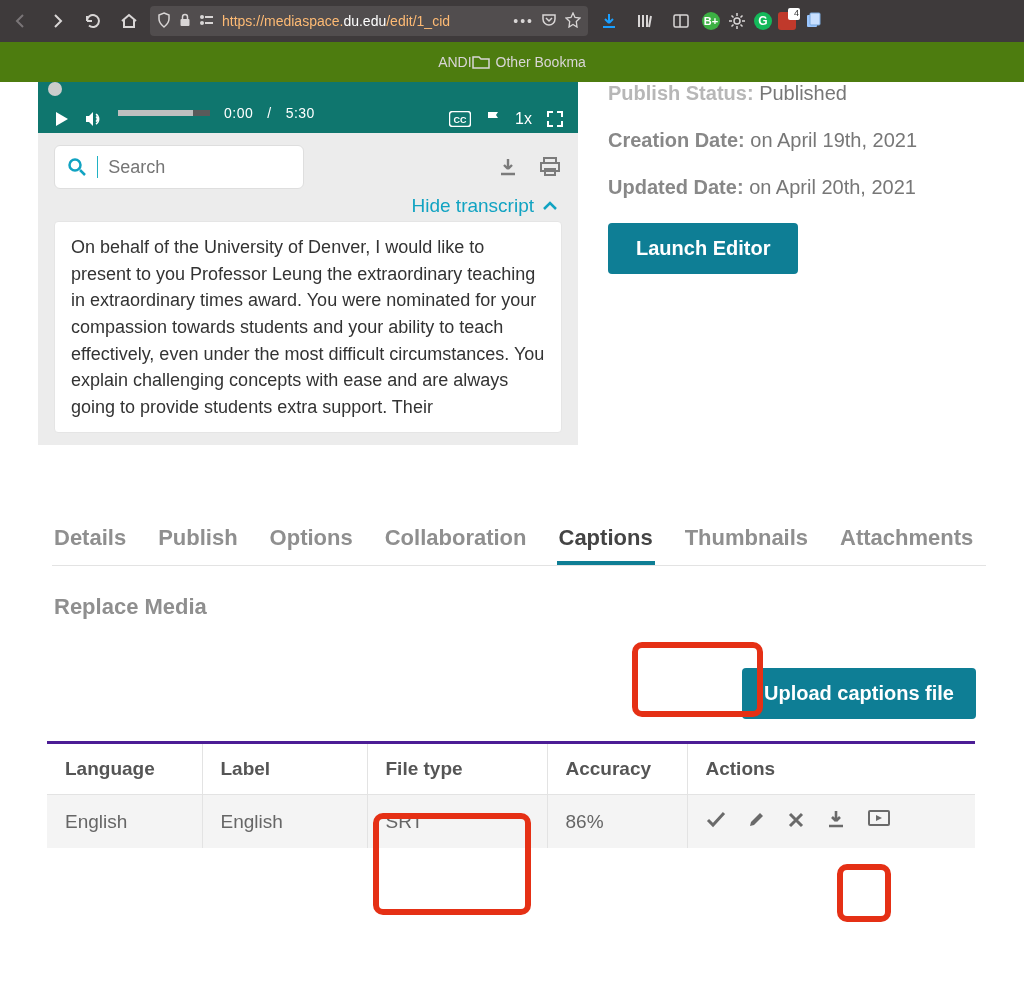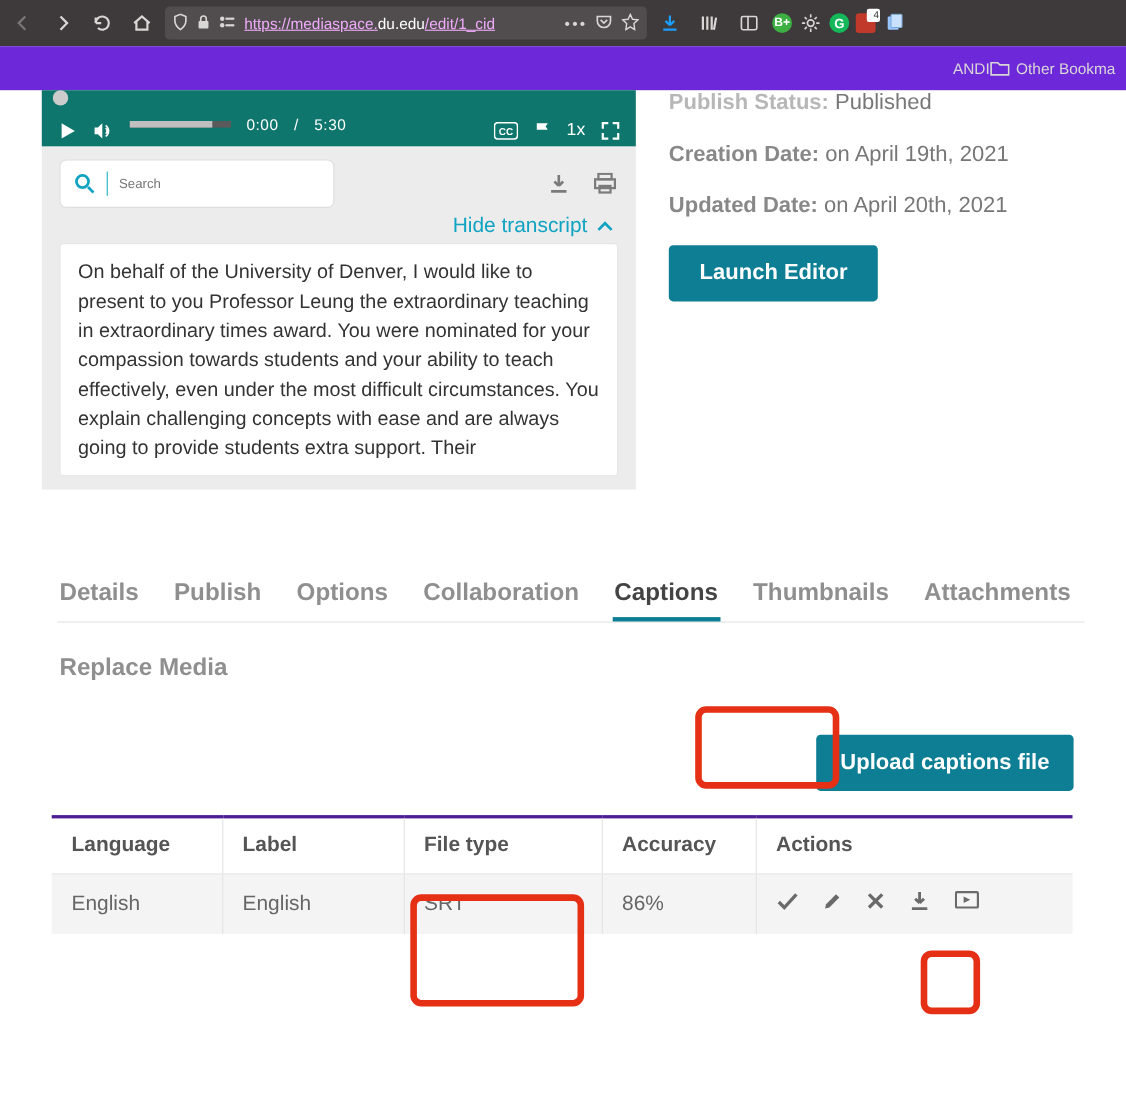--- a/index.html
+++ b/index.html
@@ -5,33 +5,33 @@
   * { box-sizing: border-box; margin: 0; padding: 0; }
   html, body { width: 1024px; height: 998px; font-family: "Helvetica Neue", Arial, sans-serif; background: #fff; overflow: hidden; }
 
   
   .chrome { background: #3e3a3b; height: 42px; display: flex; align-items: center; padding: 0 6px; gap: 6px; }
   .nav-btn { width: 30px; height: 30px; display:flex; align-items:center; justify-content:center; color:#d9d6d6; }
   .nav-btn.disabled { color:#7a7577; }
   .addr { flex: 0 0 438px; height: 30px; background:#514d4e; border-radius:4px; display:flex; align-items:center; padding:0 6px; gap:6px; color:#d9d6d6; font-size:14px; }
   .addr .shield, .addr .lock, .addr .perm { color:#d9d6d6; }
   .addr .url { flex:1; white-space:nowrap; overflow:hidden; }
-  .addr .url .dim { color:#f0abfc;text-decoration:underline; }
+  .addr .url .dim { color:#fdba74; }
   .addr .url .bold { color:#fff; }
   .addr .dots { letter-spacing:2px; }
   .addr .pocket, .addr .star { width:18px; text-align:center; }
   .dl-icon { color:#1a9fff; }
   .ext-icon { width:22px; height:22px; display:flex; align-items:center; justify-content:center; color:#d9d6d6; }
   .ext-icon.green-b { background:#3cb043; border-radius:50%; color:#fff; font-size:11px; font-weight:bold; width:18px; height:18px; }
   .ext-icon.green-g { background:#14b85a; border-radius:50%; color:#fff; font-size:12px; font-weight:bold; width:18px; height:18px; }
   .ext-icon.red-u  { background:#c0392b; border-radius:3px; width:18px; height:18px; position:relative; }
   .ext-icon.red-u::after { content:""; position:absolute; top:-4px; right:-4px; width:12px; height:12px; background:#fff; border-radius:2px; }
   .ext-icon.red-u .badge { position:absolute; top:-4px; right:-3px; font-size:9px; color:#333; z-index:2; }
 
-  .bookmarks-bar { background:#6d28d9; height:40px; display:flex; align-items:center; padding:0 10px; color:#d9d6d6; font-size:14px; justify-content:flex-end; }
+  .bookmarks-bar { background:#4d7c0f; height:40px; display:flex; align-items:center; padding:0 10px; color:#d9d6d6; font-size:14px; justify-content:center; }
   .bookmarks-bar .folder { display:flex; align-items:center; gap:6px; }
 
   
   .page { padding: 0; }
 
   .upper { display:flex; gap:30px; padding: 0 0 0 38px; }
 
   
   .video-card { width:540px; background:#ececec; padding-bottom:12px; }
   .player { background:#0f766e; height:51px; position:relative; }
@@ -40,21 +40,21 @@
   .ctrl { display:flex; align-items:center; justify-content:flex-end; color:#fff;margin-top:12px; }
   .vol-track { width:92px; height:6px; background:#5a5a5a; position:relative; }
   .vol-track .fill { position:absolute; left:0; top:0; bottom:0; width:82%; background:#bfbfbf; }
   .time { font-size:14px; letter-spacing:0.5px; }
 
   
   .tool-row { display:flex; align-items:center; gap:18px; padding:12px 16px 0 16px; }
   .search-box { flex:0 0 250px; height:44px; background:#fff; border:1px solid #dedede; border-radius:6px; display:flex; align-items:center; padding:0 12px; gap:10px; }
   .search-box svg { flex:none; }
   .search-box .cursor { width:1.5px; height:22px; background:#20b2c4; }
-  .search-box input { border:none; outline:none; font-size:12px; color:#8b5cf6; width:100%; }
+  .search-box input { border:none; outline:none; font-size:18px; color:#8b5cf6; width:100%; }
   .tool-row .gap { flex:1; }
   .tool-ico { color:#7b7b7b; width:24px; height:24px; display:flex; align-items:center; justify-content:center; }
 
   .hide-transcript { display:flex; align-items:center; justify-content:flex-end; gap:8px; color:#11a3c2; font-size:19px; padding:6px 20px 4px 0; }
 
   .transcript-box { margin:0 16px 0 16px; background:#fff; border:1px solid #e5e5e5; border-radius:4px; padding:12px 16px; font-size:18px; line-height:1.48; color:#333; max-height:260px; overflow:hidden; }
 
   
   .meta-panel { flex:1; padding-top:0; }
   .meta-row { font-size:20px; color:#777; margin-bottom:24px; }

